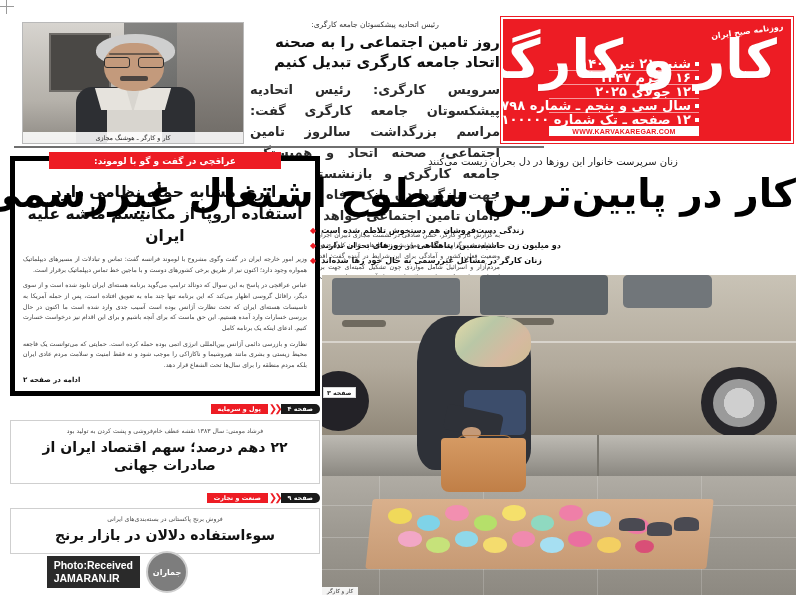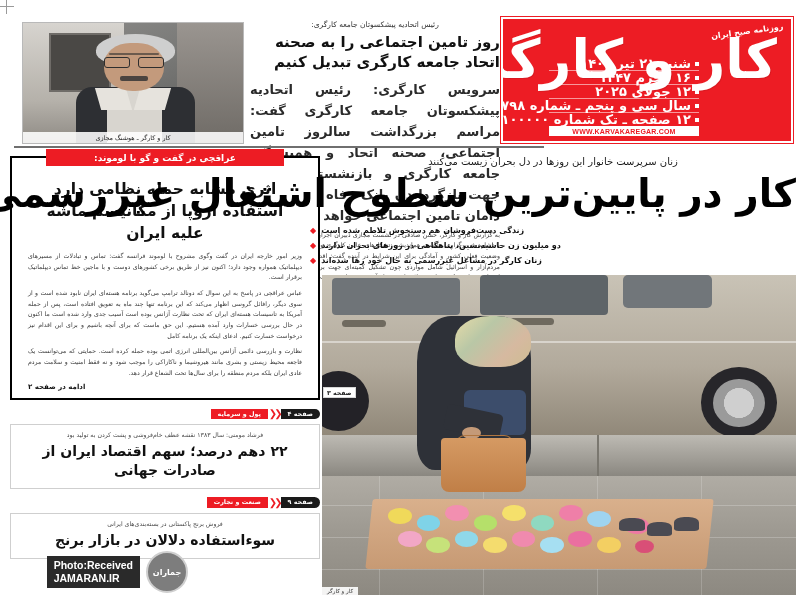--- a/index.html
+++ b/index.html
@@ -106,21 +106,21 @@
     position:absolute;left:0;bottom:0;width:100%;
     background:rgba(255,255,255,.88);color:#222;font-size:6.4px;
     text-align:center;padding:1.5px 0;
   }
 
   .top-rule{position:absolute;left:14px;top:146px;width:530px;height:2px;background:#6f6f6f;}
 
   
   .leftcol{position:absolute;left:10px;top:156px;width:310px;}
 
-  .lbox{border:2px solid #000000;background:#fff;padding:6px 16px 7px;position:relative;}
+  .lbox{border:5px solid #000000;background:#fff;padding:6px 8px 7px;position:relative;}
   .lbox-redbar{
     position:absolute;right:34px;top:-9px;left:34px;height:17px;
     background:#ED1C24;color:#fff;font-size:9px;font-weight:bold;
     display:flex;align-items:center;justify-content:center;
   }
   .lbox-head{
     margin-top:14px;text-align:center;font-size:15.5px;font-weight:bold;
     color:#111;line-height:1.42;letter-spacing:-.2px;
   }
   .lbox-body{margin-top:7px;font-size:6.2px;line-height:1.72;color:#3a3a3a;text-align:justify;}

